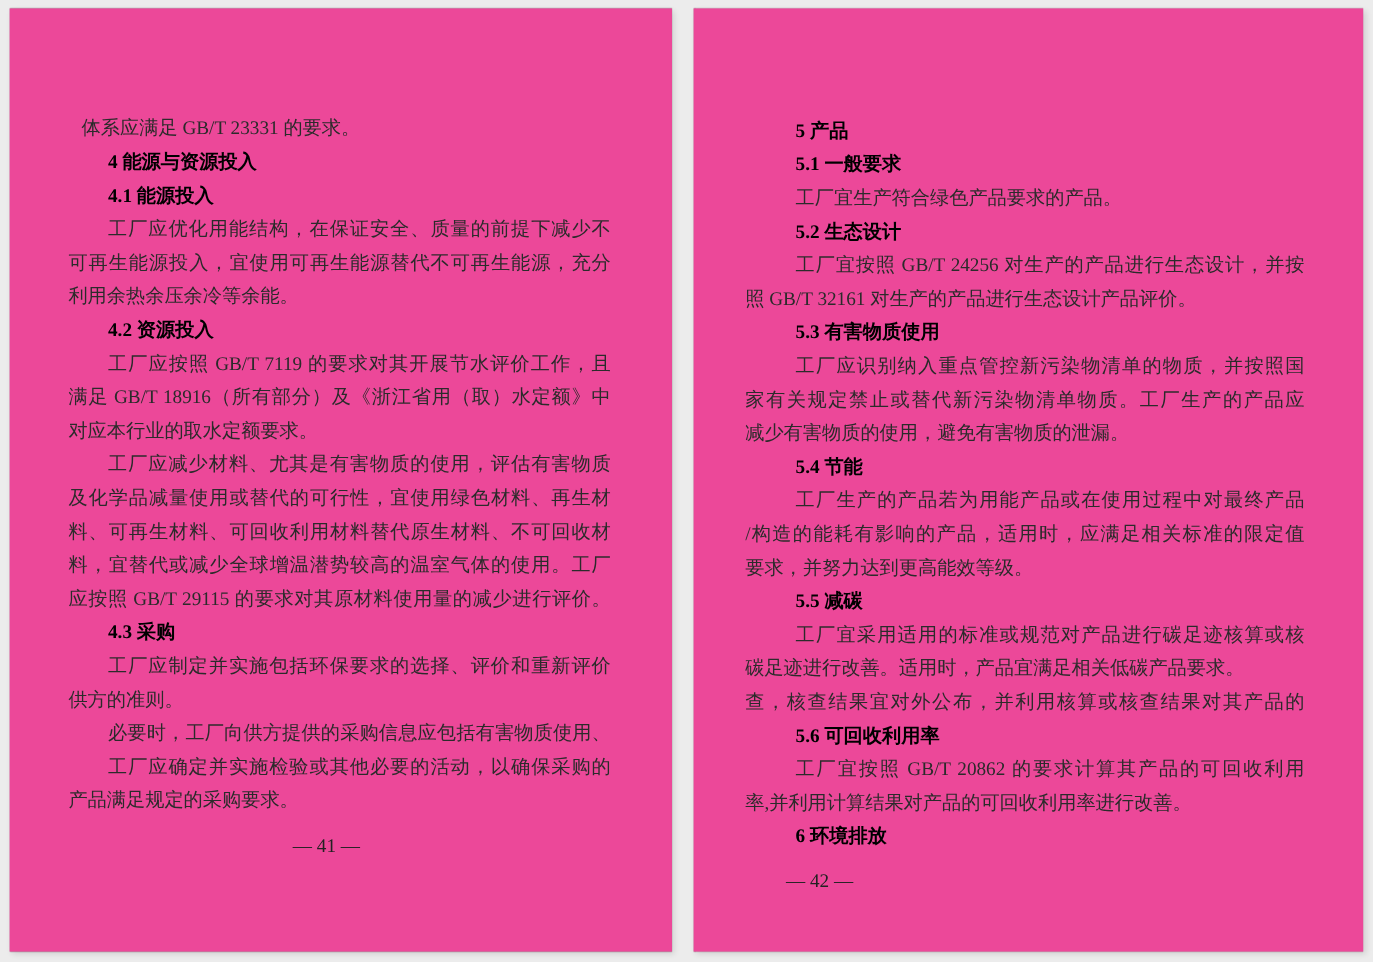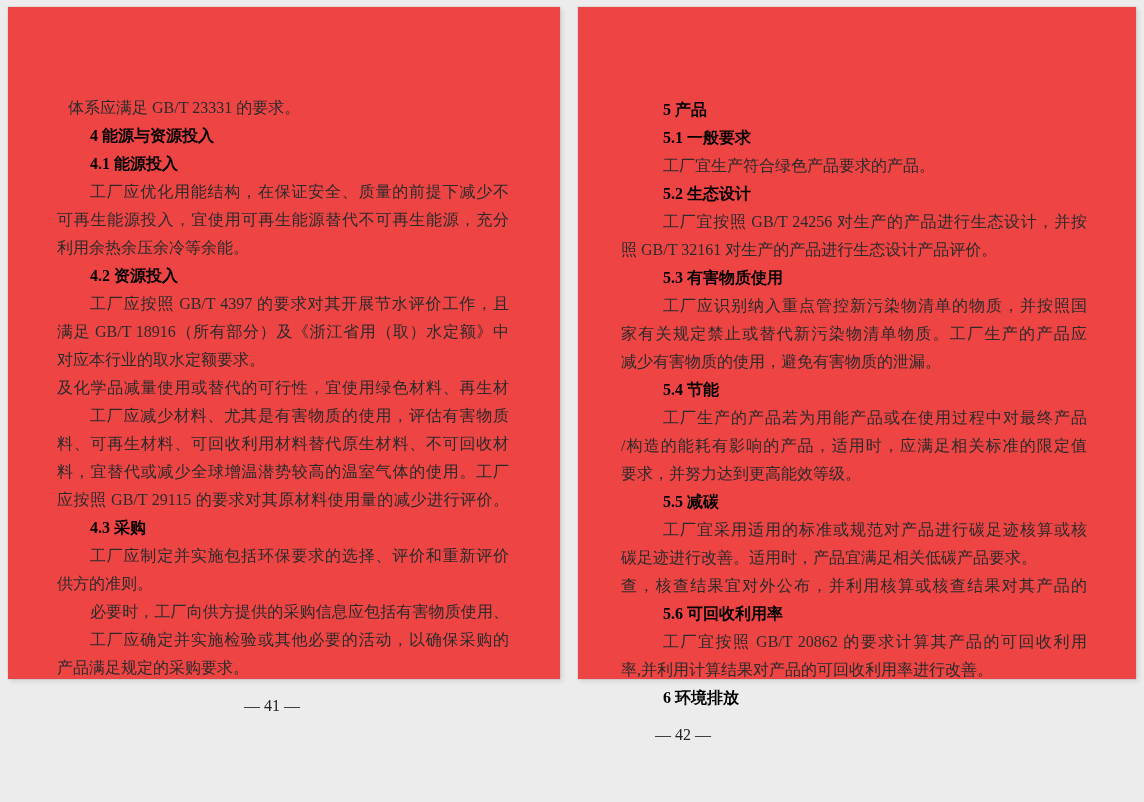--- a/index.html
+++ b/index.html
@@ -14,22 +14,22 @@
     overflow: hidden;
     font-family: "Liberation Serif", "DejaVu Serif", serif;
   }
   .viewer {
     position: absolute;
     inset: 0;
   }
   .page {
     position: absolute;
     top: 7px;
-    height: 672px;
-    background: #ef4444;
+    height: 786px;
+    background: #ec4899;
     box-shadow: 0 0 1px rgba(0,0,0,0.30), 2px 2px 5px rgba(0,0,0,0.12);
   }
   .page-left {
     left: 8px;
     width: 552px;
     --ind: 33px;
   }
   .page-right {
     left: 578px;
     width: 558px;
@@ -95,25 +95,25 @@
   <div class="page page-left">
     <div class="text-col">
       <div class="lines-container">
           <div class="line half">体系应满足 GB/T 23331 的要求。</div>
           <div class="line h1 ind">4 能源与资源投入</div>
           <div class="line h2 ind">4.1 能源投入</div>
           <div class="line just ind">工厂应优化用能结构，在保证安全、质量的前提下减少不</div>
           <div class="line just">可再生能源投入，宜使用可再生能源替代不可再生能源，充分</div>
           <div class="line">利用余热余压余冷等余能。</div>
           <div class="line h2 ind">4.2 资源投入</div>
-          <div class="line just ind">工厂应按照 GB/T 4397 的要求对其开展节水评价工作，且</div>
+          <div class="line just ind">工厂应按照 GB/T 7119 的要求对其开展节水评价工作，且</div>
           <div class="line just">满足 GB/T 18916（所有部分）及《浙江省用（取）水定额》中</div>
           <div class="line">对应本行业的取水定额要求。</div>
+          <div class="line just ind">工厂应减少材料、尤其是有害物质的使用，评估有害物质</div>
           <div class="line just">及化学品减量使用或替代的可行性，宜使用绿色材料、再生材</div>
-          <div class="line just ind">工厂应减少材料、尤其是有害物质的使用，评估有害物质</div>
           <div class="line just">料、可再生材料、可回收利用材料替代原生材料、不可回收材</div>
           <div class="line just">料，宜替代或减少全球增温潜势较高的温室气体的使用。工厂</div>
           <div class="line just">应按照 GB/T 29115 的要求对其原材料使用量的减少进行评价。</div>
           <div class="line h2 ind">4.3 采购</div>
           <div class="line just ind">工厂应制定并实施包括环保要求的选择、评价和重新评价</div>
           <div class="line">供方的准则。</div>
           <div class="line just ind">必要时，工厂向供方提供的采购信息应包括有害物质使用、</div>
           <div class="line just ind">工厂应确定并实施检验或其他必要的活动，以确保采购的</div>
           <div class="line">产品满足规定的采购要求。</div>
         </div>

